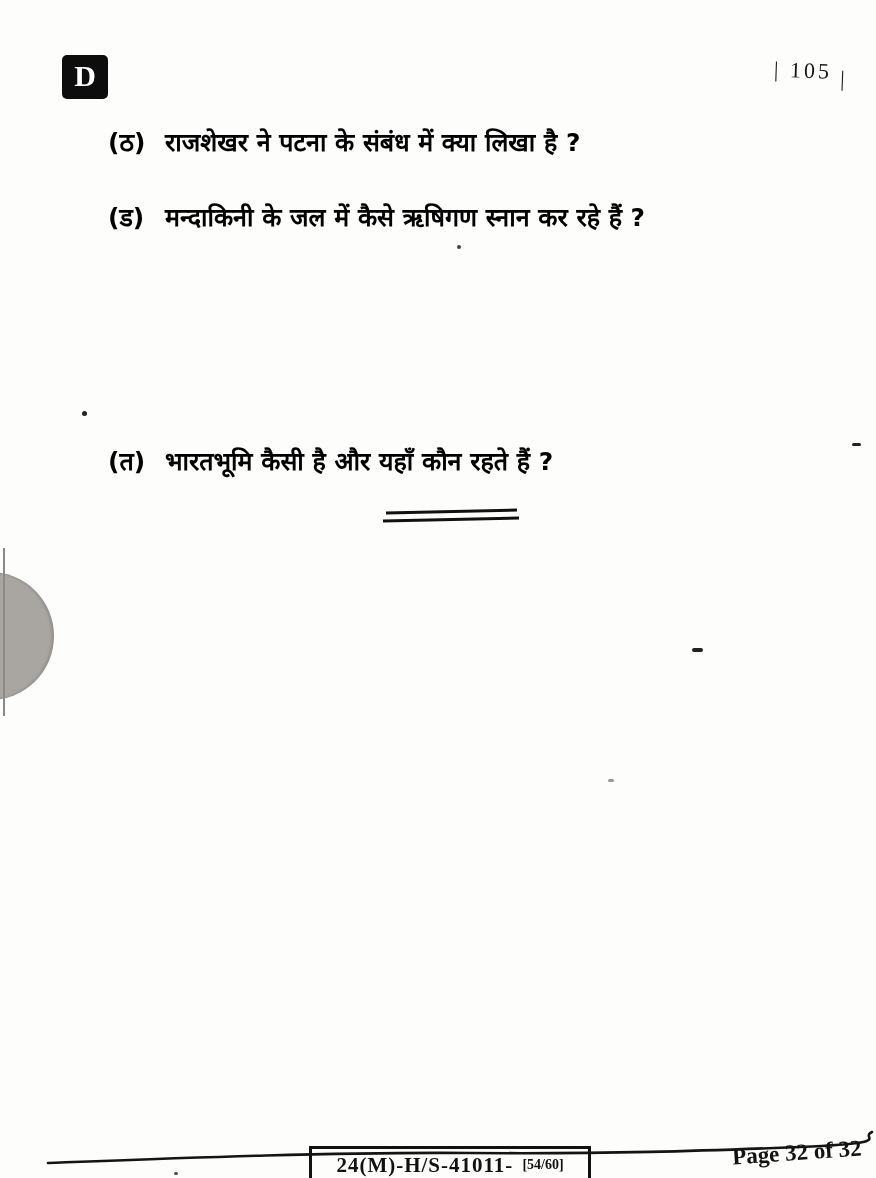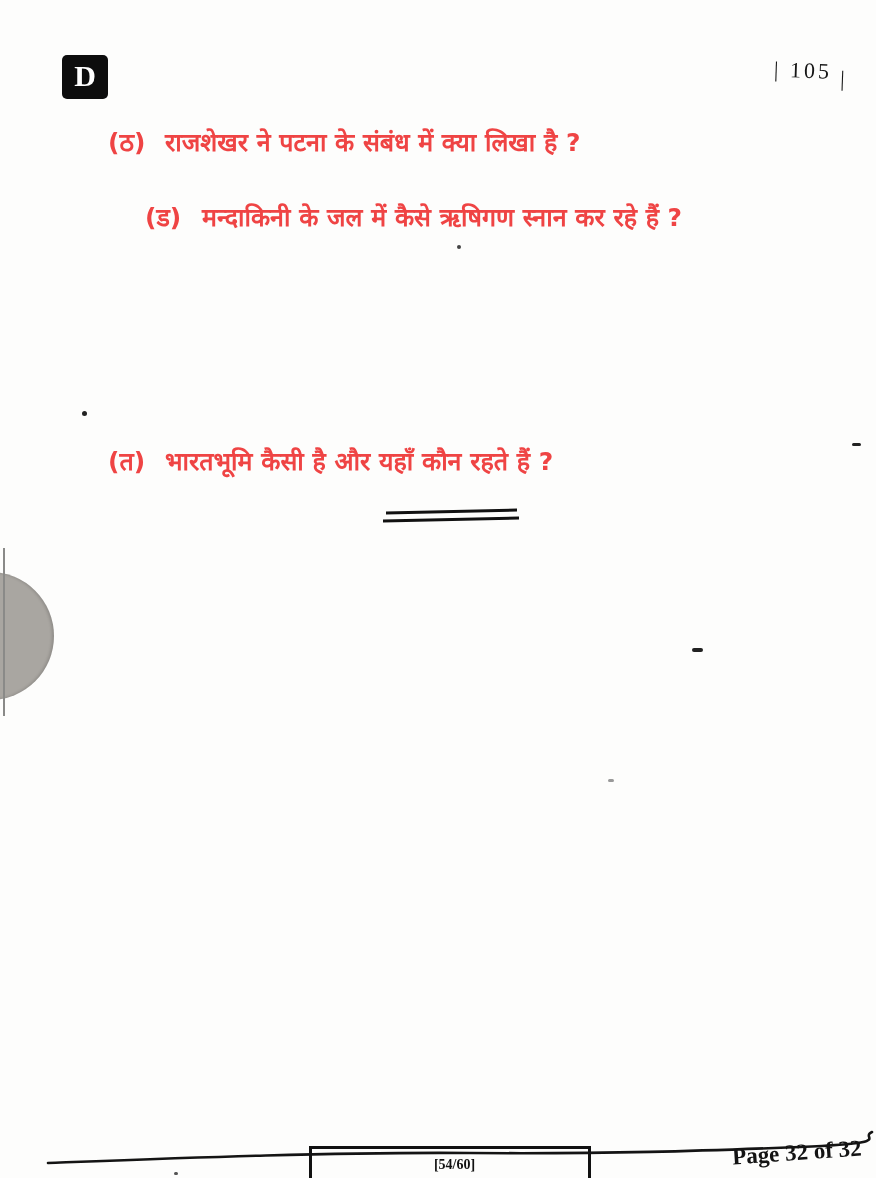--- a/index.html
+++ b/index.html
@@ -54,29 +54,29 @@
   .page-marker .bar-right { position: relative; top: 7px; }
 
   
   .question-row {
     position: absolute;
     left: 108px;
     width: 730px;
     font-size: 25px;
     font-weight: 600;
     line-height: 38px;
-    color: #ef4444;
+    color: #000000;
     white-space: nowrap;
   }
   .q-label {
     display: inline-block;
     width: 57px;
   }
   .q1 { top: 124px; }
-  .q2 { top: 199px; margin-left: 37px; }
+  .q2 { top: 199px; }
   .q3 { top: 274px; }
   .q4 { top: 349px; }
   .q5 { top: 443px; }
 
   
   .end-rule {
     position: absolute;
     left: 0;
     top: 0;
     pointer-events: none;
@@ -185,18 +185,19 @@
   <div class="noise n3"></div>
   <div class="noise n4"></div>
   <div class="noise n5"></div>
   <div class="noise n6"></div>
 
   <svg class="footer-line-svg" width="876" height="58">
     <path d="M 48 43 C 180 38, 330 32, 470 33 S 700 31, 800 27 S 858 18, 872 12" fill="none" stroke="#141414" stroke-width="2.6" stroke-linecap="round"></path>
   </svg>
 
   <div class="paper-code-box">
+    <span>24(M)-H/S-41011-</span>
       <span class="suffix">[54/60]</span>
   </div>
 
   <div class="page-indicator">Page 32 of 32</div>
 
 </div>
 
 </body></html>

